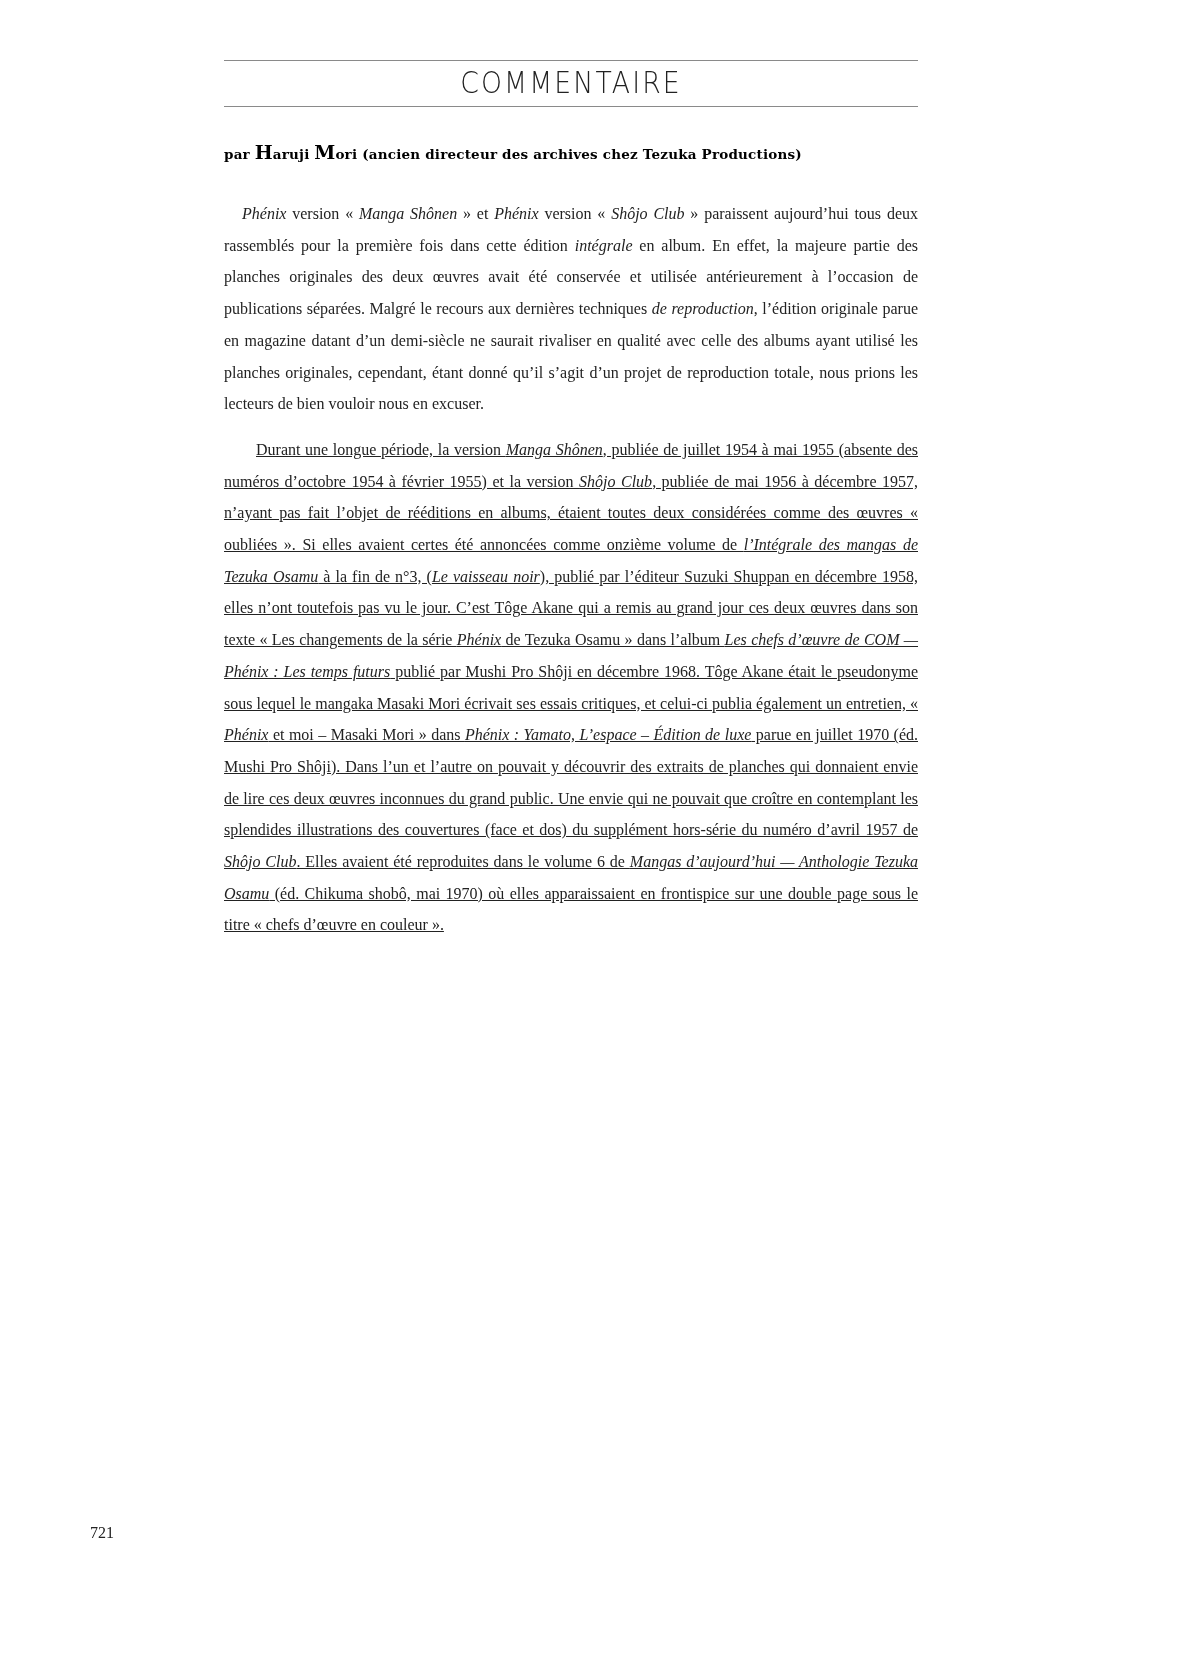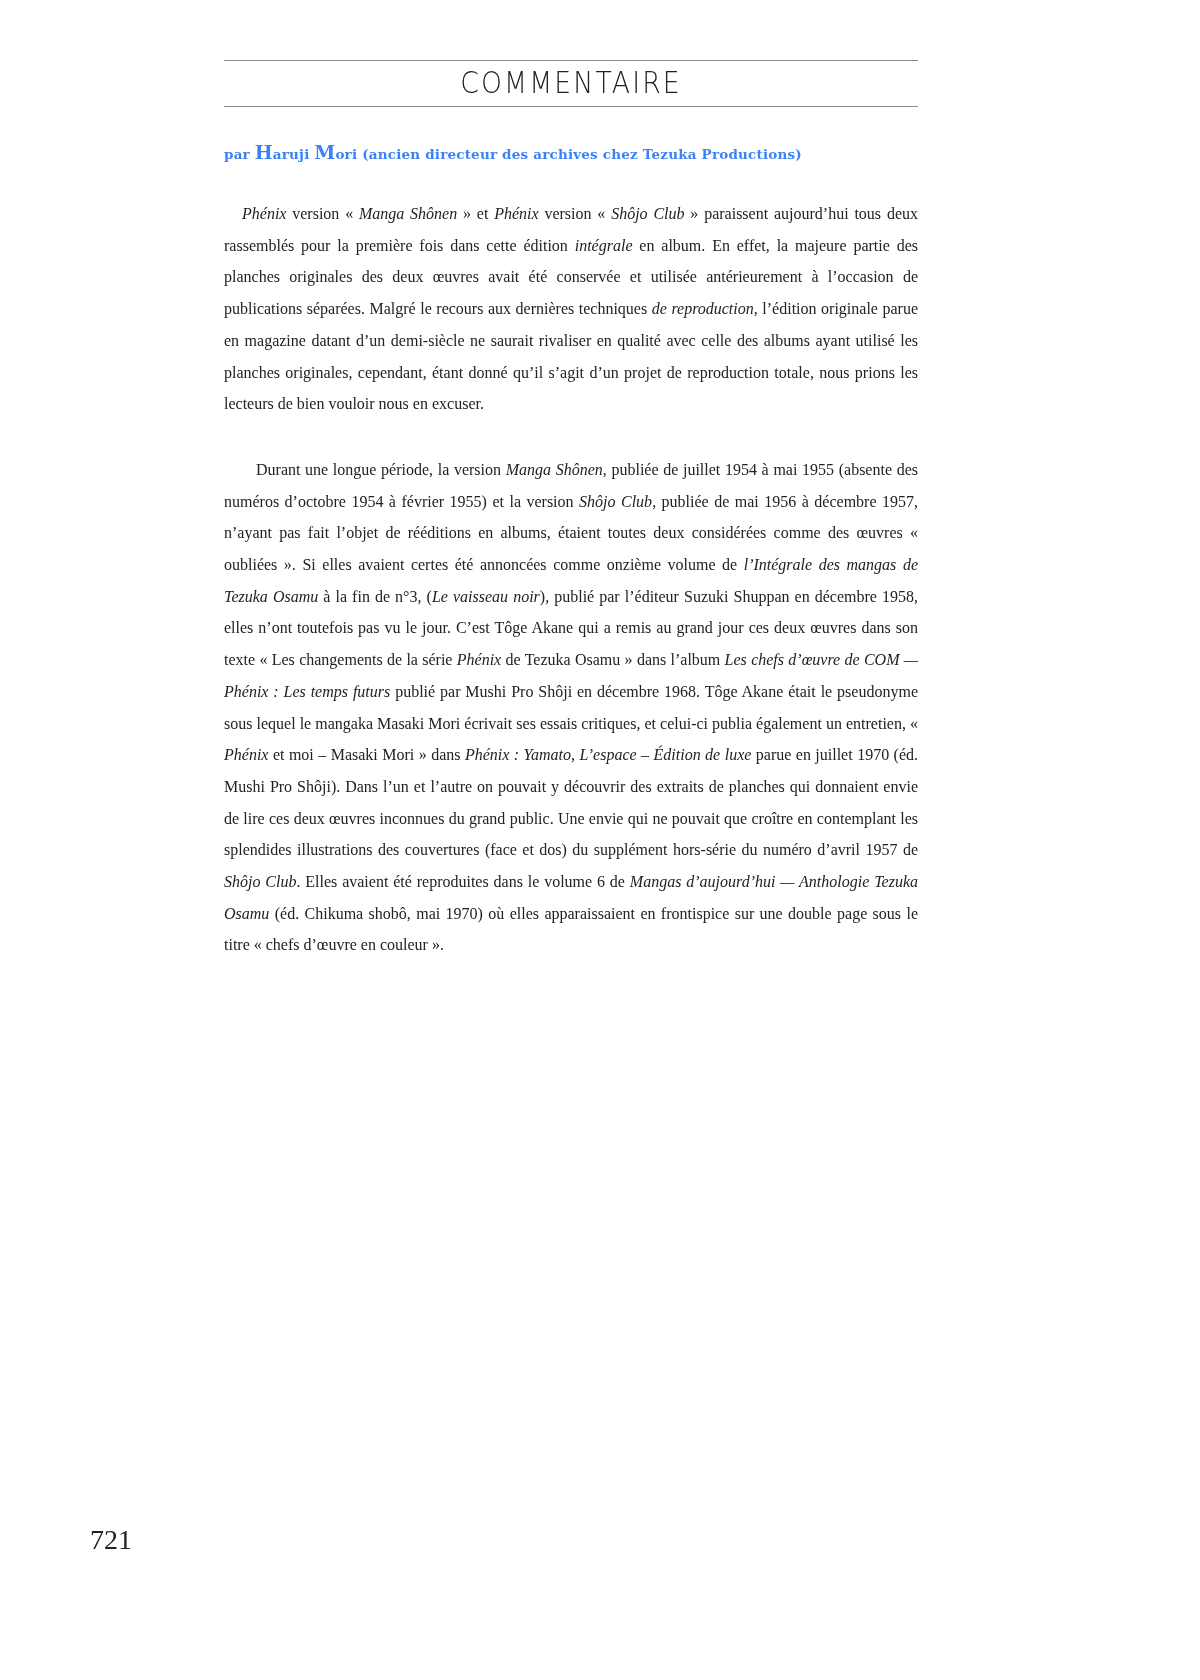--- a/index.html
+++ b/index.html
@@ -23,40 +23,40 @@
     font-size: 31px;
     letter-spacing: 2.5px;
     color: #222;
     transform: scaleX(0.86);
     transform-origin: 50% 50%;
   }
   .byline {
     position: absolute; left: 224px; top: 141px; width: 720px;
     font-family: "DejaVu Serif", "Liberation Serif", serif;
     font-weight: bold;
-    color: #3b82f6;
+    color: #000000;
     white-space: nowrap;
   }
   .byline .sc-big { font-size: 19px; }
   .byline .sc-small { font-size: 13.5px; letter-spacing: 0.2px; }
   .body {
     position: absolute; left: 224px; top: 198px; width: 694px;
     font-family: "Liberation Serif", "DejaVu Serif", serif;
     font-size: 16px;
     line-height: 31.7px;
     text-align: justify;
     color: #222;
   }
   .body p { margin: 0; text-indent: 18px; }
-  .body p.p2 { margin-top: 34px; text-indent: 32px; }
+  .body p.p2 { margin-top: 14px; text-indent: 32px; text-decoration: underline; }
   .body i { font-style: italic; }
   .folio {
     position: absolute; left: 90px; top: 1524px;
     font-family: "Liberation Serif", "DejaVu Serif", serif;
-    font-size: 28px; color: #222;
+    font-size: 16px; color: #222;
   }
 </style>
 </head>
 <body>
 
 <div class="page">
   <div class="header-rule rule-top"></div>
   <div class="title">COMMENTAIRE</div>
   <div class="header-rule rule-bottom"></div>
 

